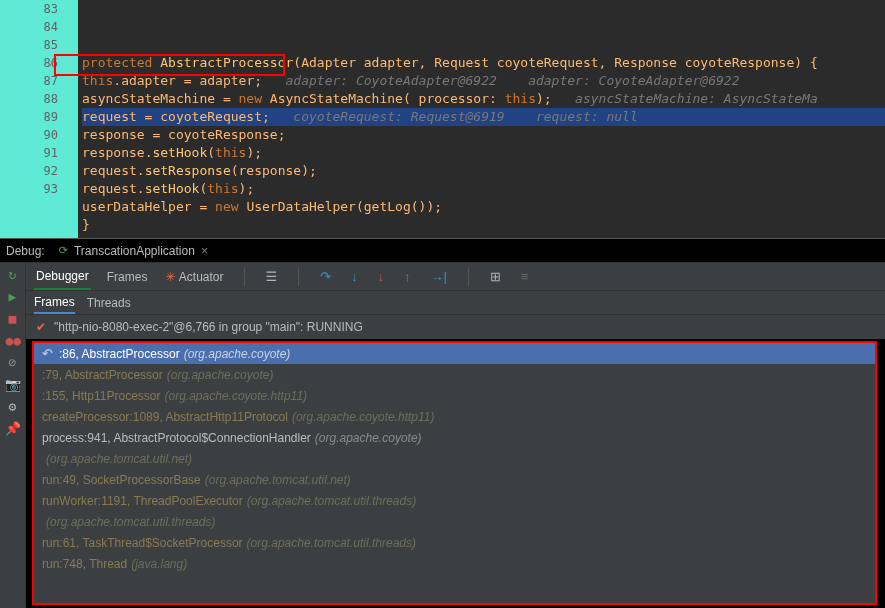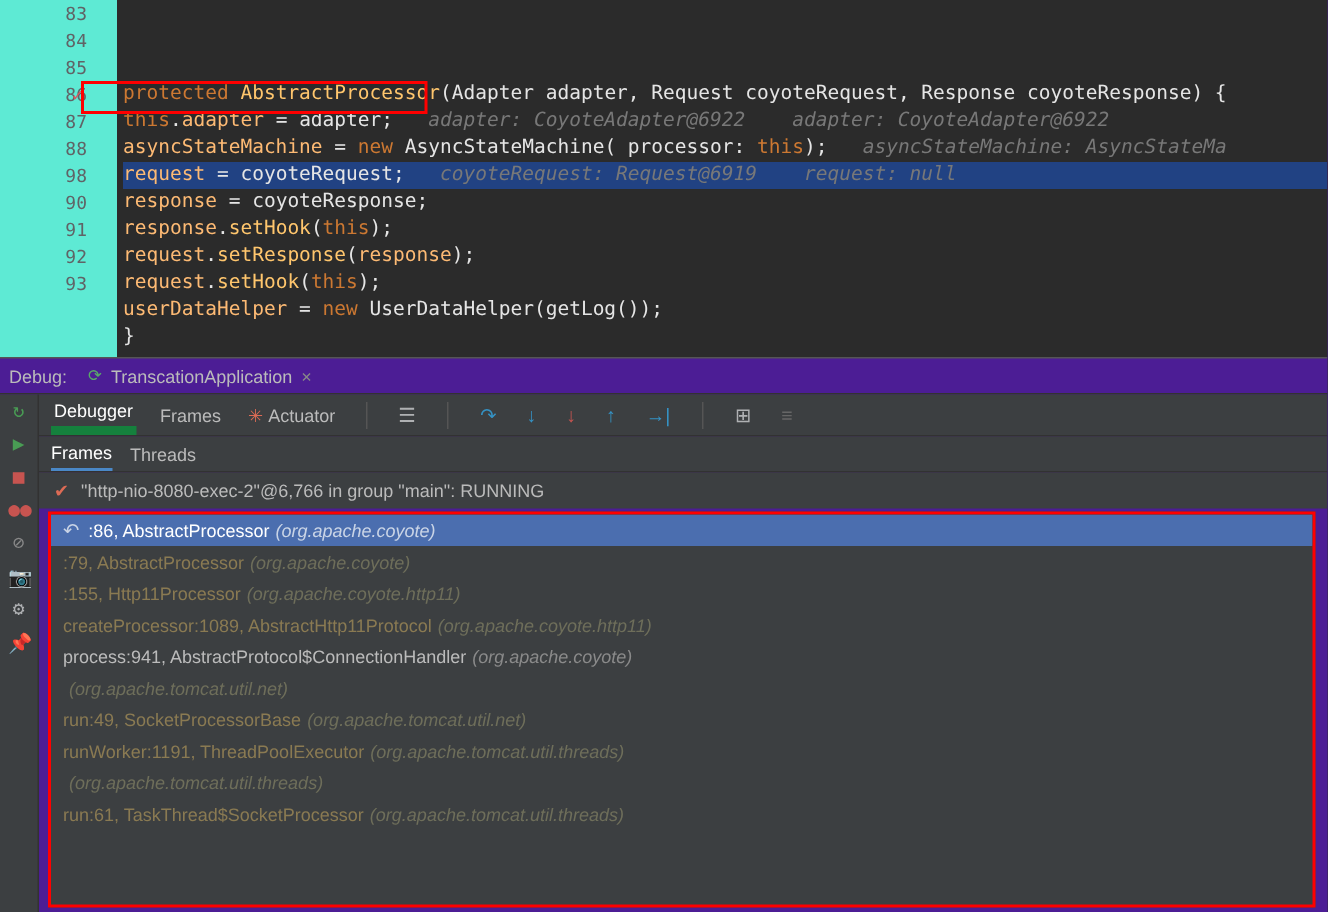--- a/index.html
+++ b/index.html
@@ -47,24 +47,24 @@
   .hl-line { background: #214283; width:100%; }
   .red-box {
     position:absolute;
     border: 2px solid #ff0000;
     pointer-events: none;
   }
   .kw { color: #cc7832; }
   .field { color: #fdba74; }
   .method { color: #ffc66d; }
   .param-hint { color: #787878; font-style: italic; }
-  .plain { color: #e5e5e5; }
+  .plain { color: #fdba74; }
   .debug-panel-wrap {
     border-top: 1px solid #555;
-    background: #4c1d95;
+    background: #000000;
   }
   .debug-title {
     display:flex; align-items:center;
     height: 24px;
     padding-left: 6px;
     color: #bbb;
     font-family: "Segoe UI", sans-serif;
     font-size: 12px;
     border-bottom: 1px solid #323232;
   }
@@ -87,21 +87,21 @@
     display:flex; align-items:center; height:28px;
     background:#3c3f41;
     padding-left:8px;
     gap:14px;
     border-bottom:1px solid #323232;
     font-family:"Segoe UI",sans-serif;
     font-size:12px;
     color:#bbb;
   }
   .tabs .tab { cursor:pointer; padding:0 2px; height:100%; display:flex; align-items:center;}
-  .tabs .tab.active { border-bottom:6px solid #15803d; color:#fff;}
+  .tabs .tab.active { border-bottom:2px solid #15803d; color:#fff;}
   .tabs .actuator { color:#dd6b55; }
   .tabs .sep { width:1px; height:18px; background:#555; margin:0 4px;}
   .tabs .tico { color:#AFB1B3; font-size:13px; cursor:pointer; padding:0 3px;}
   .tabs .tico.blue { color:#3592c4;}
   .tabs .tico.red { color:#c75450;}
   .subtabs {
     display:flex; height:24px; align-items:center;
     background:#3c3f41;
     padding-left:8px; gap:12px;
     font-family:"Segoe UI",sans-serif;
@@ -144,21 +144,21 @@
 <body>
 
 <div class="editor">
   <div class="gutter">
     <div class="ln">83</div>
     <div class="ln">84</div>
     <div class="ln">85</div>
     <div class="ln bp-check">86</div>
     <div class="ln">87</div>
     <div class="ln">88</div>
-    <div class="ln">98</div>
+    <div class="ln">89</div>
     <div class="ln">90</div>
     <div class="ln">91</div>
     <div class="ln">92</div>
     <div class="ln">93</div>
   </div>
   <div class="code" id="code-area">
     
     <div class="line">        <span class="kw">protected </span><span class="method">AbstractProcessor</span><span class="plain">(Adapter adapter, Request coyoteRequest, Response coyoteResponse) {</span></div><div class="line">            <span class="kw">this</span><span class="plain">.</span><span class="field">adapter</span><span class="plain"> = adapter;</span><span class="param-hint">   adapter: CoyoteAdapter@6922    adapter: CoyoteAdapter@6922</span></div><div class="line">            <span class="field">asyncStateMachine</span><span class="plain"> = </span><span class="kw">new </span><span class="plain">AsyncStateMachine</span><span class="plain">( processor: </span><span class="kw">this</span><span class="plain">);</span><span class="param-hint">   asyncStateMachine: AsyncStateMa</span></div><div class="line hl-line">            <span class="field">request</span><span class="plain"> = coyoteRequest;</span><span class="param-hint">   coyoteRequest: Request@6919    request: null</span></div><div class="line">            <span class="field">response</span><span class="plain"> = coyoteResponse;</span></div><div class="line">            <span class="field">response</span><span class="plain">.</span><span class="method">setHook</span><span class="plain">(</span><span class="kw">this</span><span class="plain">);</span></div><div class="line">            <span class="field">request</span><span class="plain">.</span><span class="method">setResponse</span><span class="plain">(</span><span class="field">response</span><span class="plain">);</span></div><div class="line">            <span class="field">request</span><span class="plain">.</span><span class="method">setHook</span><span class="plain">(</span><span class="kw">this</span><span class="plain">);</span></div><div class="line">            <span class="field">userDataHelper</span><span class="plain"> = </span><span class="kw">new </span><span class="plain">UserDataHelper</span><span class="plain">(getLog());</span><span class="plain"></span></div><div class="line">        <span class="plain">}</span></div><div class="line"><span class="plain"></span></div><div class="red-box" style="left:54px; top:54px; width:231px; height:22px;"></div>
   </div>
 </div>
@@ -244,16 +244,20 @@
             <span>runWorker:1191, ThreadPoolExecutor</span>
             <span class="pkg">(org.apache.tomcat.util.threads)</span>
           </div>
           <div class="frame">
             <span class="pkg">(org.apache.tomcat.util.threads)</span>
           </div>
           <div class="frame">
             <span>run:61, TaskThread$SocketProcessor</span>
             <span class="pkg">(org.apache.tomcat.util.threads)</span>
           </div>
+          <div class="frame">
+            <span>run:748, Thread</span>
+            <span class="pkg">(java.lang)</span>
+          </div>
         </div>
     </div>
   </div>
 </div>
 
 </body></html>

